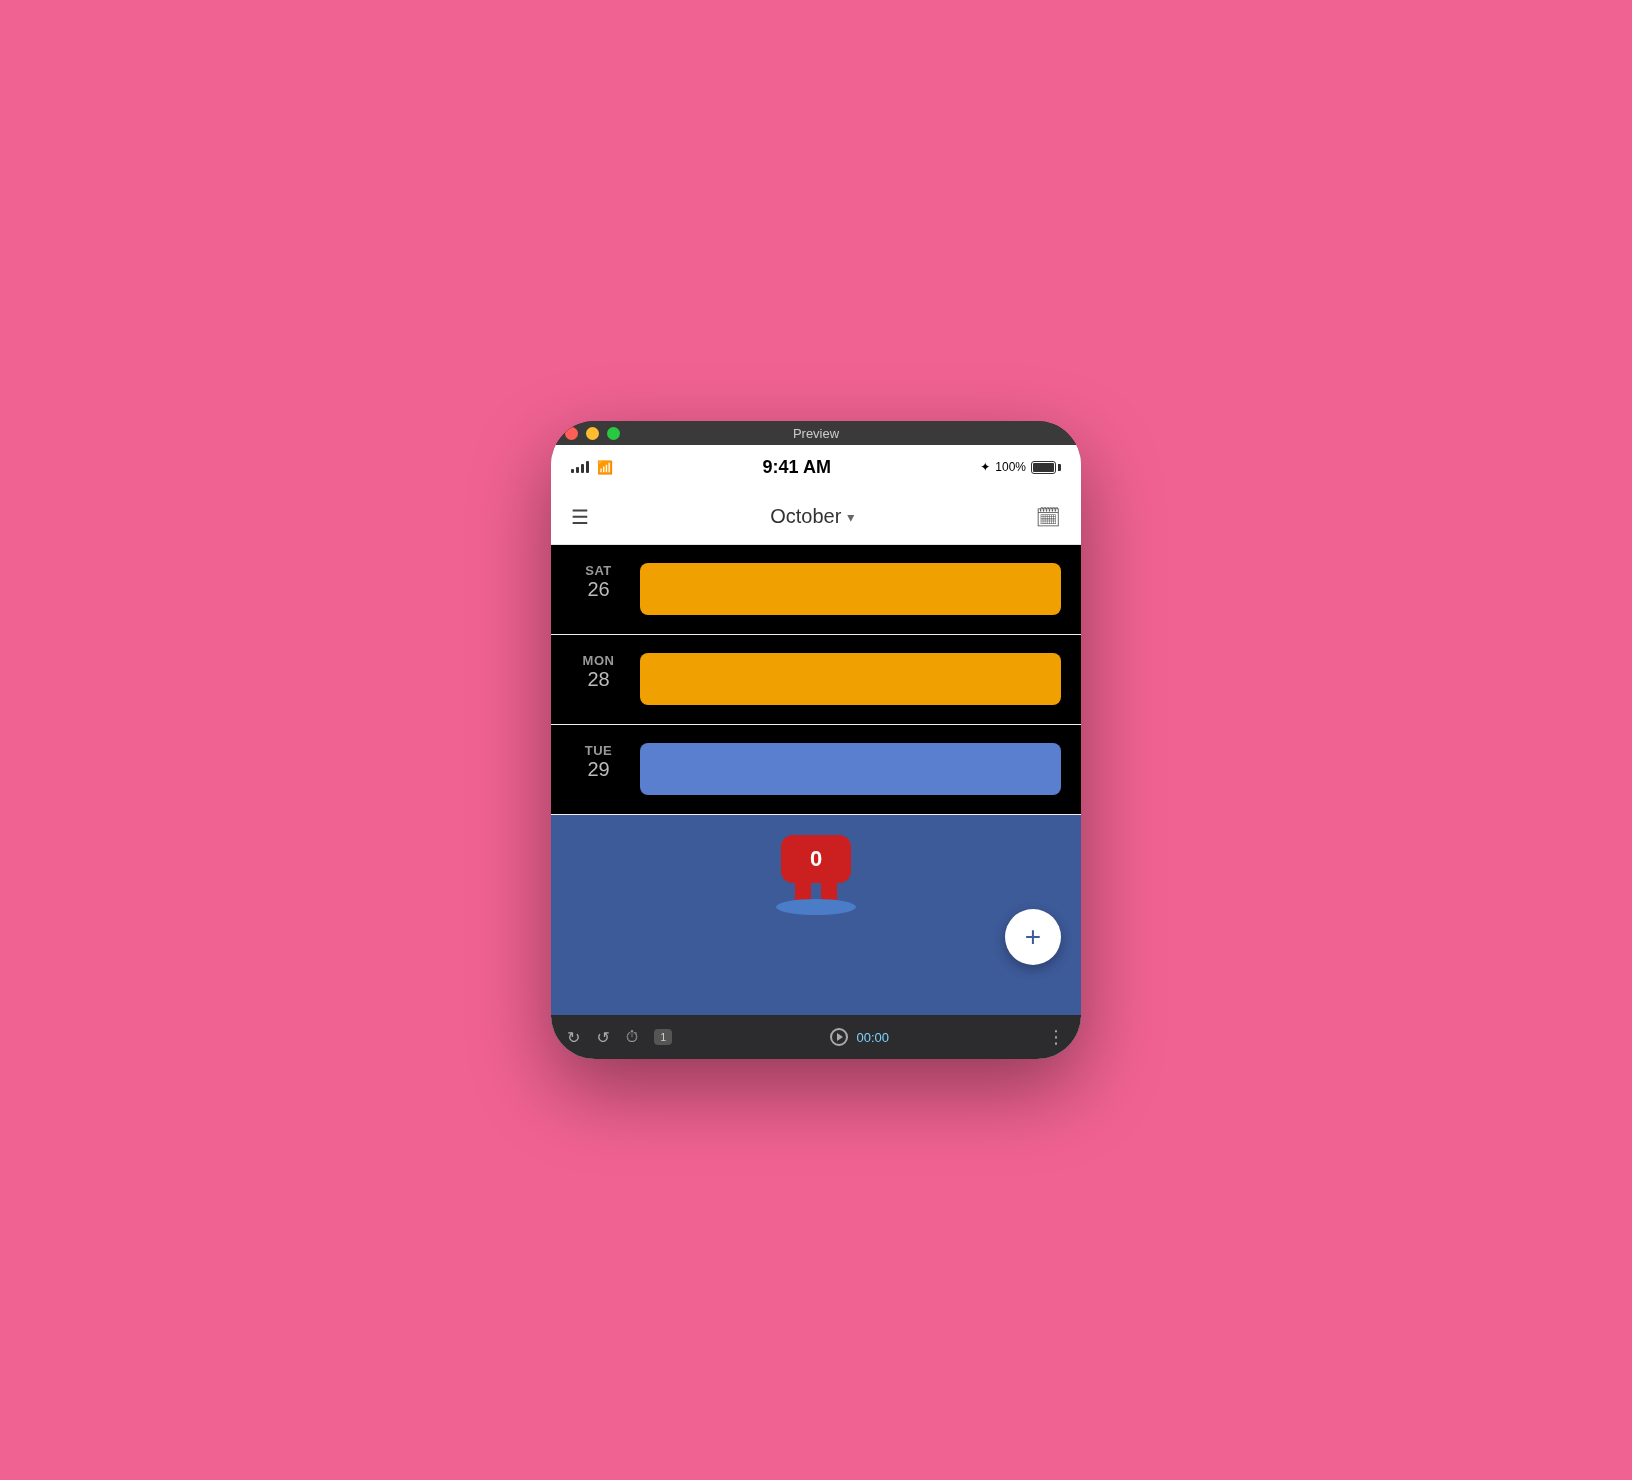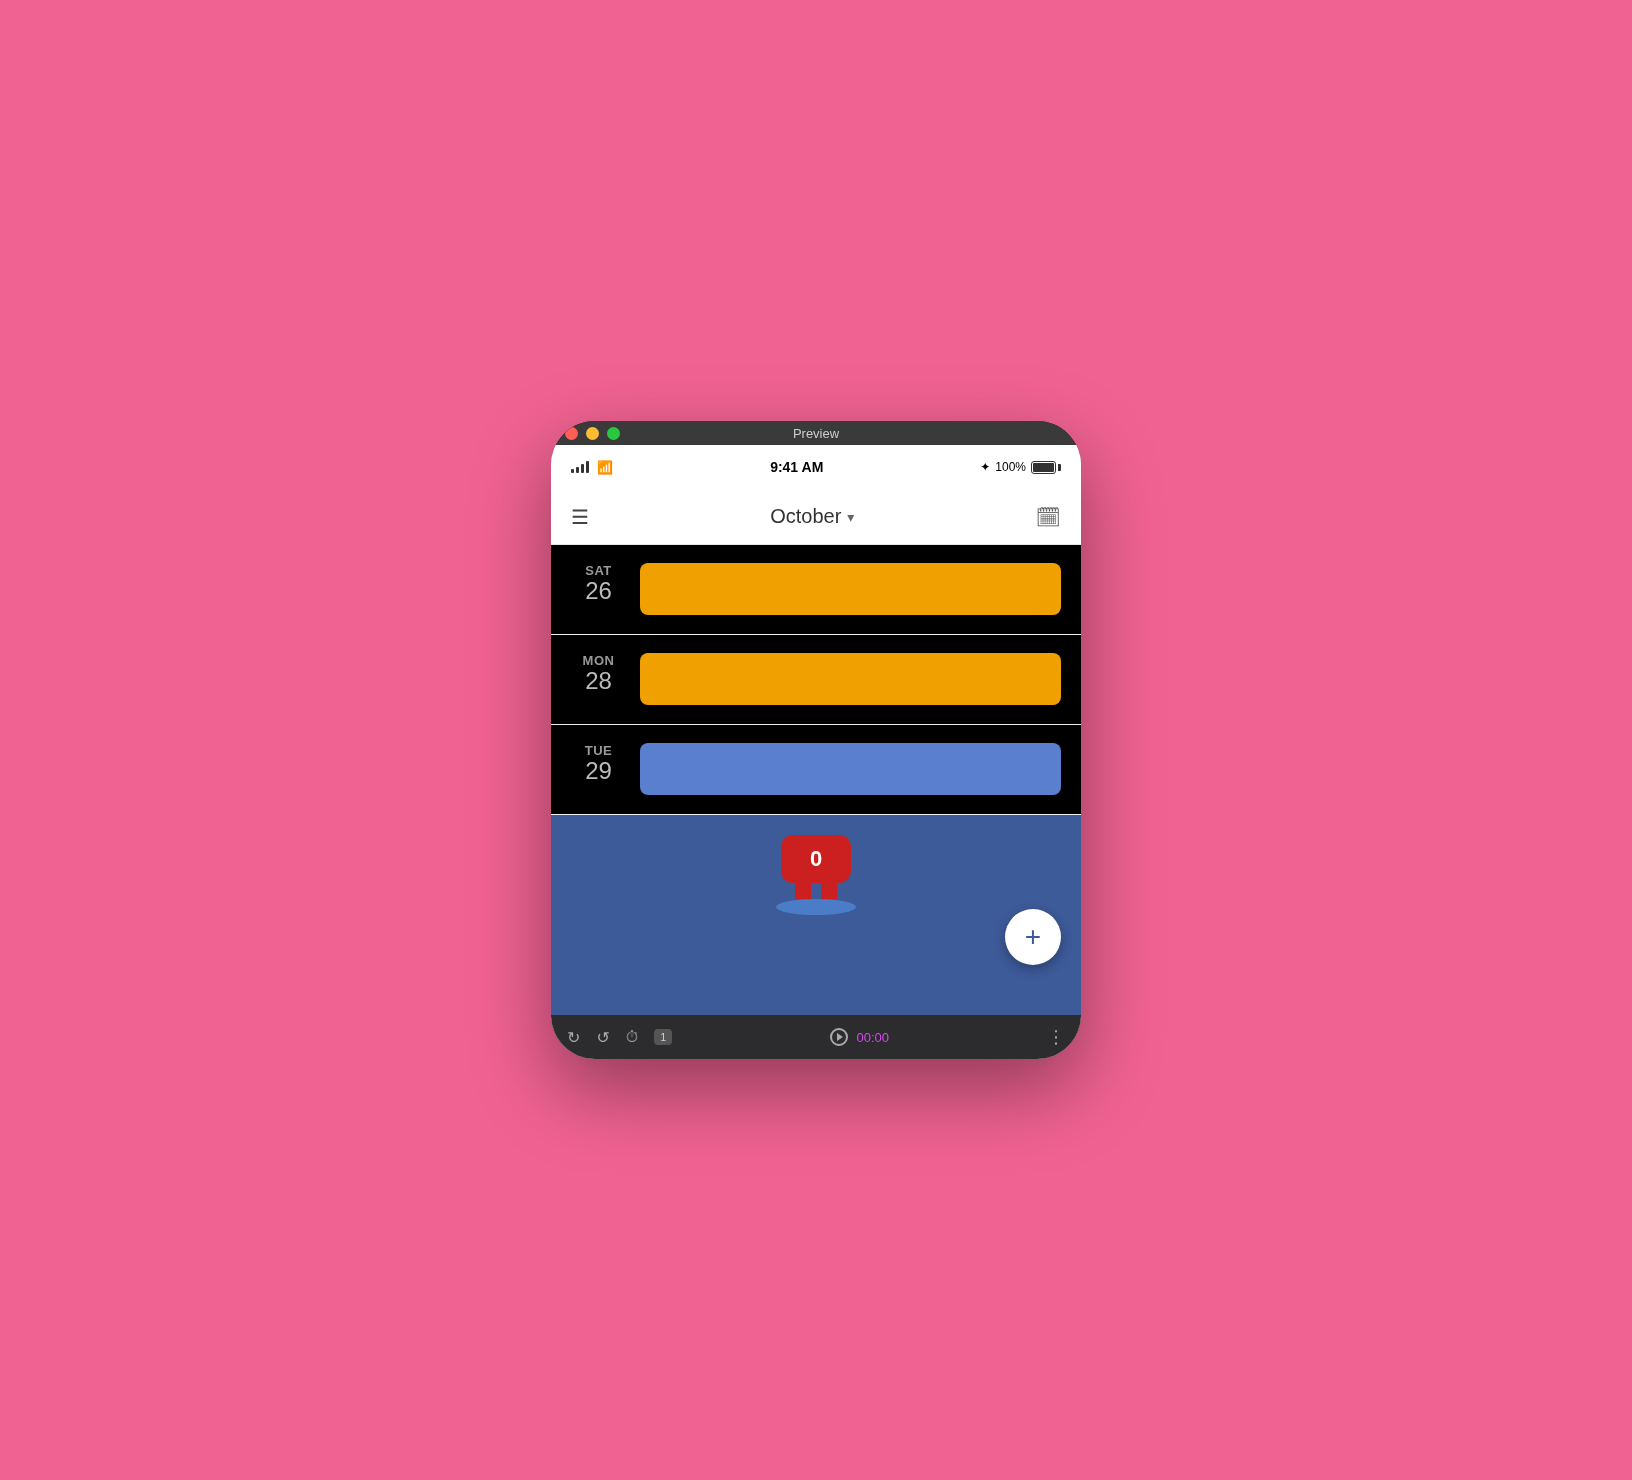--- a/index.html
+++ b/index.html
@@ -86,21 +86,21 @@
       background: #333;
       border-radius: 1px;
     }
 
     .wifi-icon {
       font-size: 13px;
       margin-left: 3px;
     }
 
     .status-center {
-      font-size: 14px;
+      font-size: 18px;
       font-weight: 600;
     }
 
     .status-right {
       display: flex;
       align-items: center;
       gap: 5px;
       font-size: 12px;
       font-weight: 500;
     }
@@ -199,21 +199,21 @@
     }
 
     .day-name {
       font-size: 13px;
       font-weight: 600;
       color: #999;
       letter-spacing: 0.5px;
     }
 
     .day-number {
-      font-size: 24px;
+      font-size: 20px;
       font-weight: 300;
       color: #bbb;
       line-height: 1.1;
     }
 
     .event-area {
       flex: 1;
       margin-left: 14px;
       display: flex;
       flex-direction: column;
@@ -338,21 +338,21 @@
       color: #ccc;
       font-size: 11px;
       padding: 2px 6px;
       border-radius: 4px;
     }
 
     .toolbar-center {
       display: flex;
       align-items: center;
       gap: 8px;
-      color: #d946ef;
+      color: #7dd3fc;
       font-size: 13px;
     }
 
     .play-circle {
       width: 18px;
       height: 18px;
       border: 2px solid #aaa;
       border-radius: 50%;
       display: flex;
       align-items: center;

